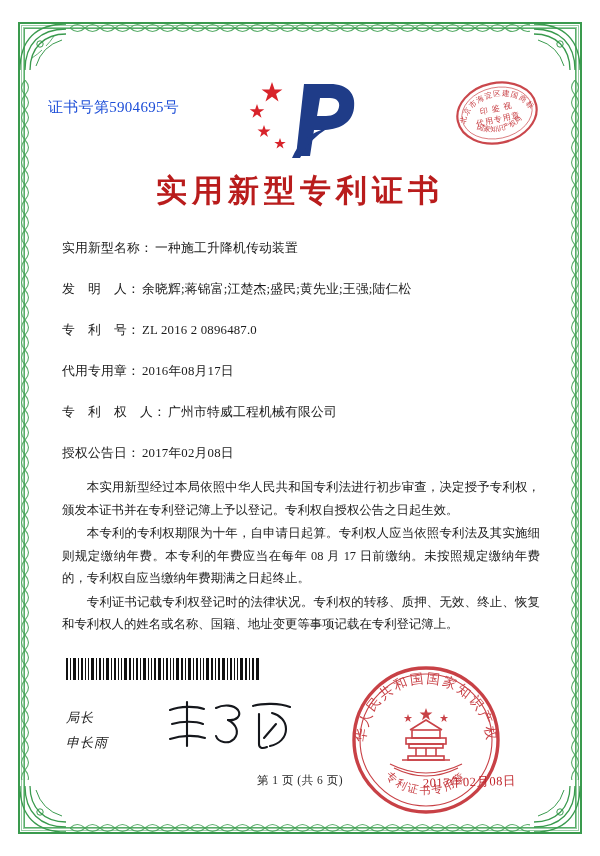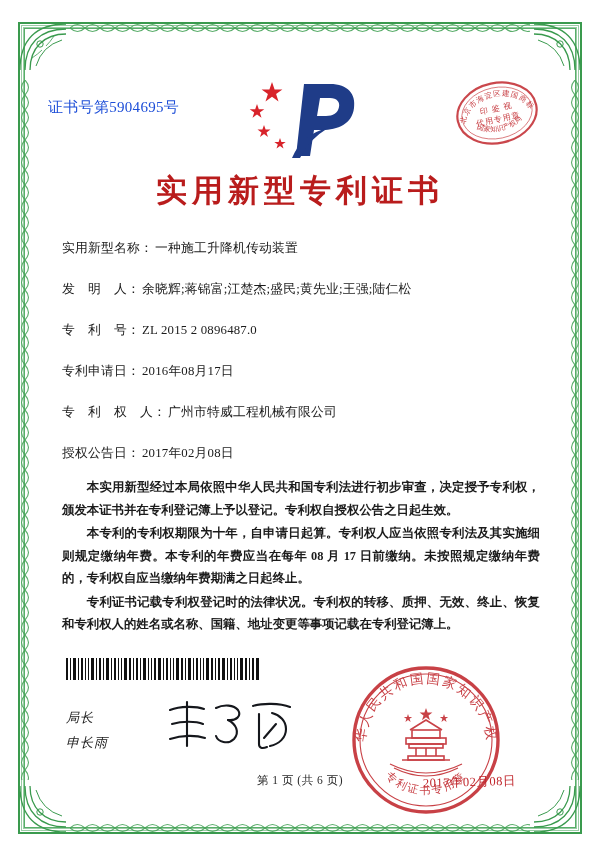--- a/index.html
+++ b/index.html
@@ -137,21 +137,20 @@
     left: 16px; top: 418px;
     width: 478px;
     font-size: 12.4px;
     line-height: 1.82;
     text-align: justify;
     color: #1b1b1b;
   }
   .paragraphs p {
     margin: 0 0 1px 0;
     text-indent: 2em;
-    font-weight: bold;
   }
 
   
   .barcode {
     position: absolute;
     left: 20px; top: 600px;
     width: 196px; height: 22px;
     display: flex;
     align-items: stretch;
   }
@@ -334,24 +333,24 @@
       <div class="field-row">
         <span class="field-label">实用新型名称：</span>
         <span class="field-value">一种施工升降机传动装置</span>
       </div>
       <div class="field-row">
         <span class="field-label">发　明　人：</span>
         <span class="field-value">余晓辉;蒋锦富;江楚杰;盛民;黄先业;王强;陆仁松</span>
       </div>
       <div class="field-row">
         <span class="field-label">专　利　号：</span>
-        <span class="field-value">ZL 2015 2 0896487.0</span>
-      </div>
-      <div class="field-row">
-        <span class="field-label">专利申请日：</span>
+        <span class="field-value">ZL 2016 2 0896487.0</span>
+      </div>
+      <div class="field-row">
+        <span class="field-label">代用专用章：</span>
         <span class="field-value">2016年08月17日</span>
       </div>
       <div class="field-row">
         <span class="field-label">专　利　权　人：</span>
         <span class="field-value">广州市特威工程机械有限公司</span>
       </div>
       <div class="field-row">
         <span class="field-label">授权公告日：</span>
         <span class="field-value">2017年02月08日</span>
       </div>

